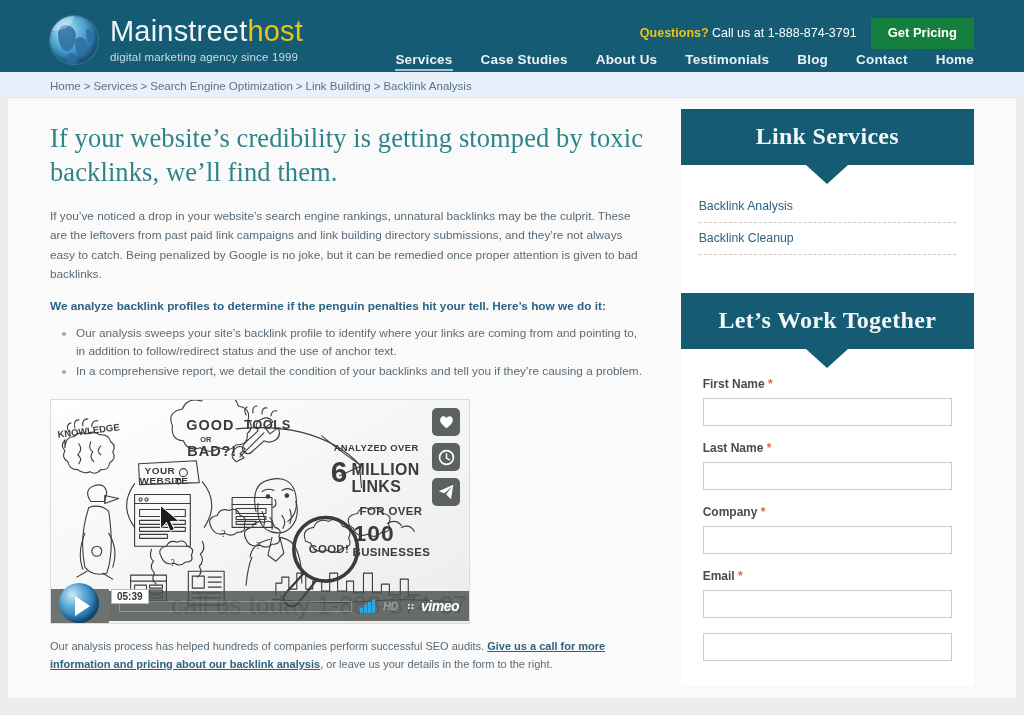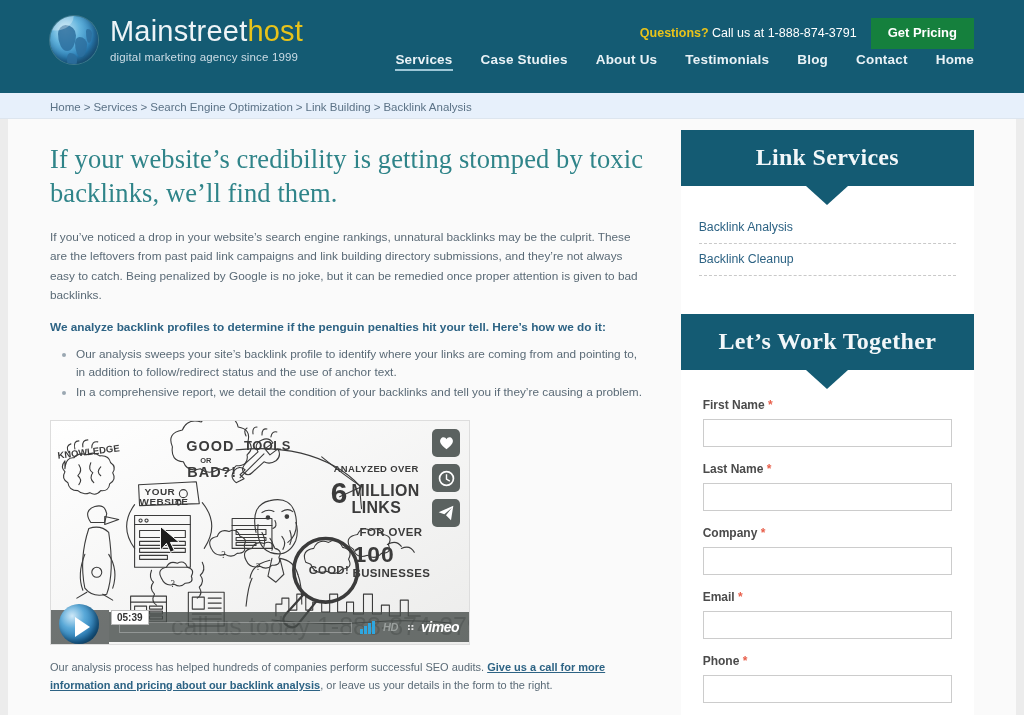--- a/index.html
+++ b/index.html
@@ -8,21 +8,21 @@
     width:1024px; height:715px;
     background:#ececec;
     font-family:"Liberation Sans", sans-serif;
     overflow:hidden;
     position:relative;
   }
 
   
   .header {
     background:#145b73;
-    height:93px;
+    height:72px;
     position:relative;
   }
   .header-inner { width:1024px; margin:0 auto; position:relative; height:90px; }
 
   .logo-wrap { position:absolute; left:50px; top:16px; display:flex; align-items:center; }
   .globe {
     width:48px; height:48px; border-radius:50%;
     background:
       radial-gradient(circle at 32% 28%, #bfe4f5 0%, #63b4dd 30%, #2a7fb8 62%, #1a5a87 100%);
     box-shadow: inset -3px -4px 7px rgba(0,0,0,.35), 0 0 0 1px rgba(255,255,255,.18);
@@ -446,21 +446,20 @@
             <label><span>Company</span> <span class="req">*</span></label>
             <input type="text" value="" style="">
           </div>
 
           <div class="field">
             <label><span>Email</span> <span class="req">*</span></label>
             <input type="text" value="" style="">
           </div>
 
           <div class="field">
-            <label><span>Phone</span> <span class="req">*</span></label>
             <input type="text" value="" style="">
           </div>
 
         </div>
       </div>
 
     </div>
   </div>
 </div>
 

